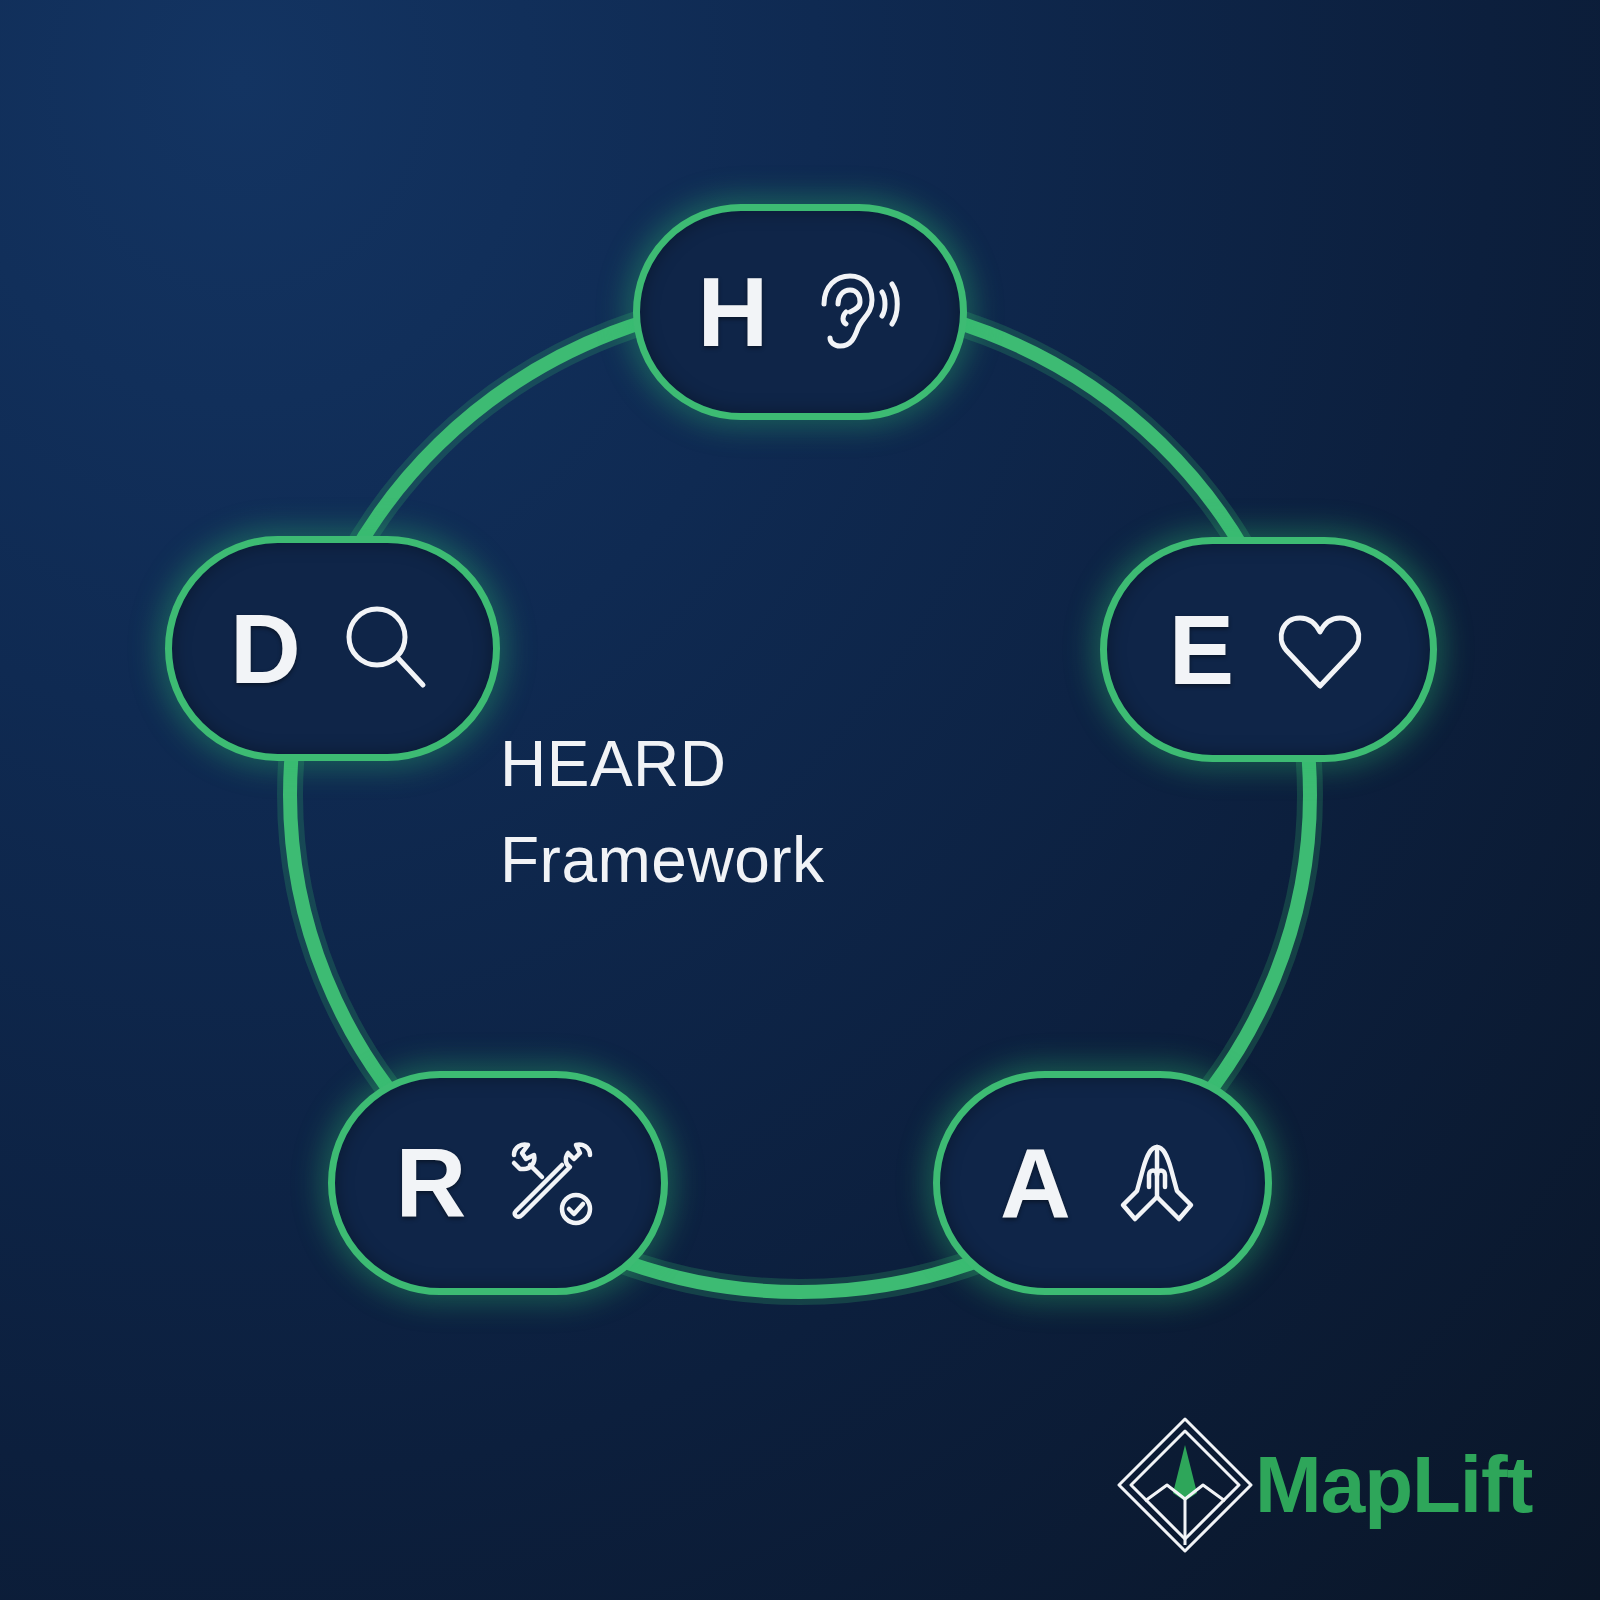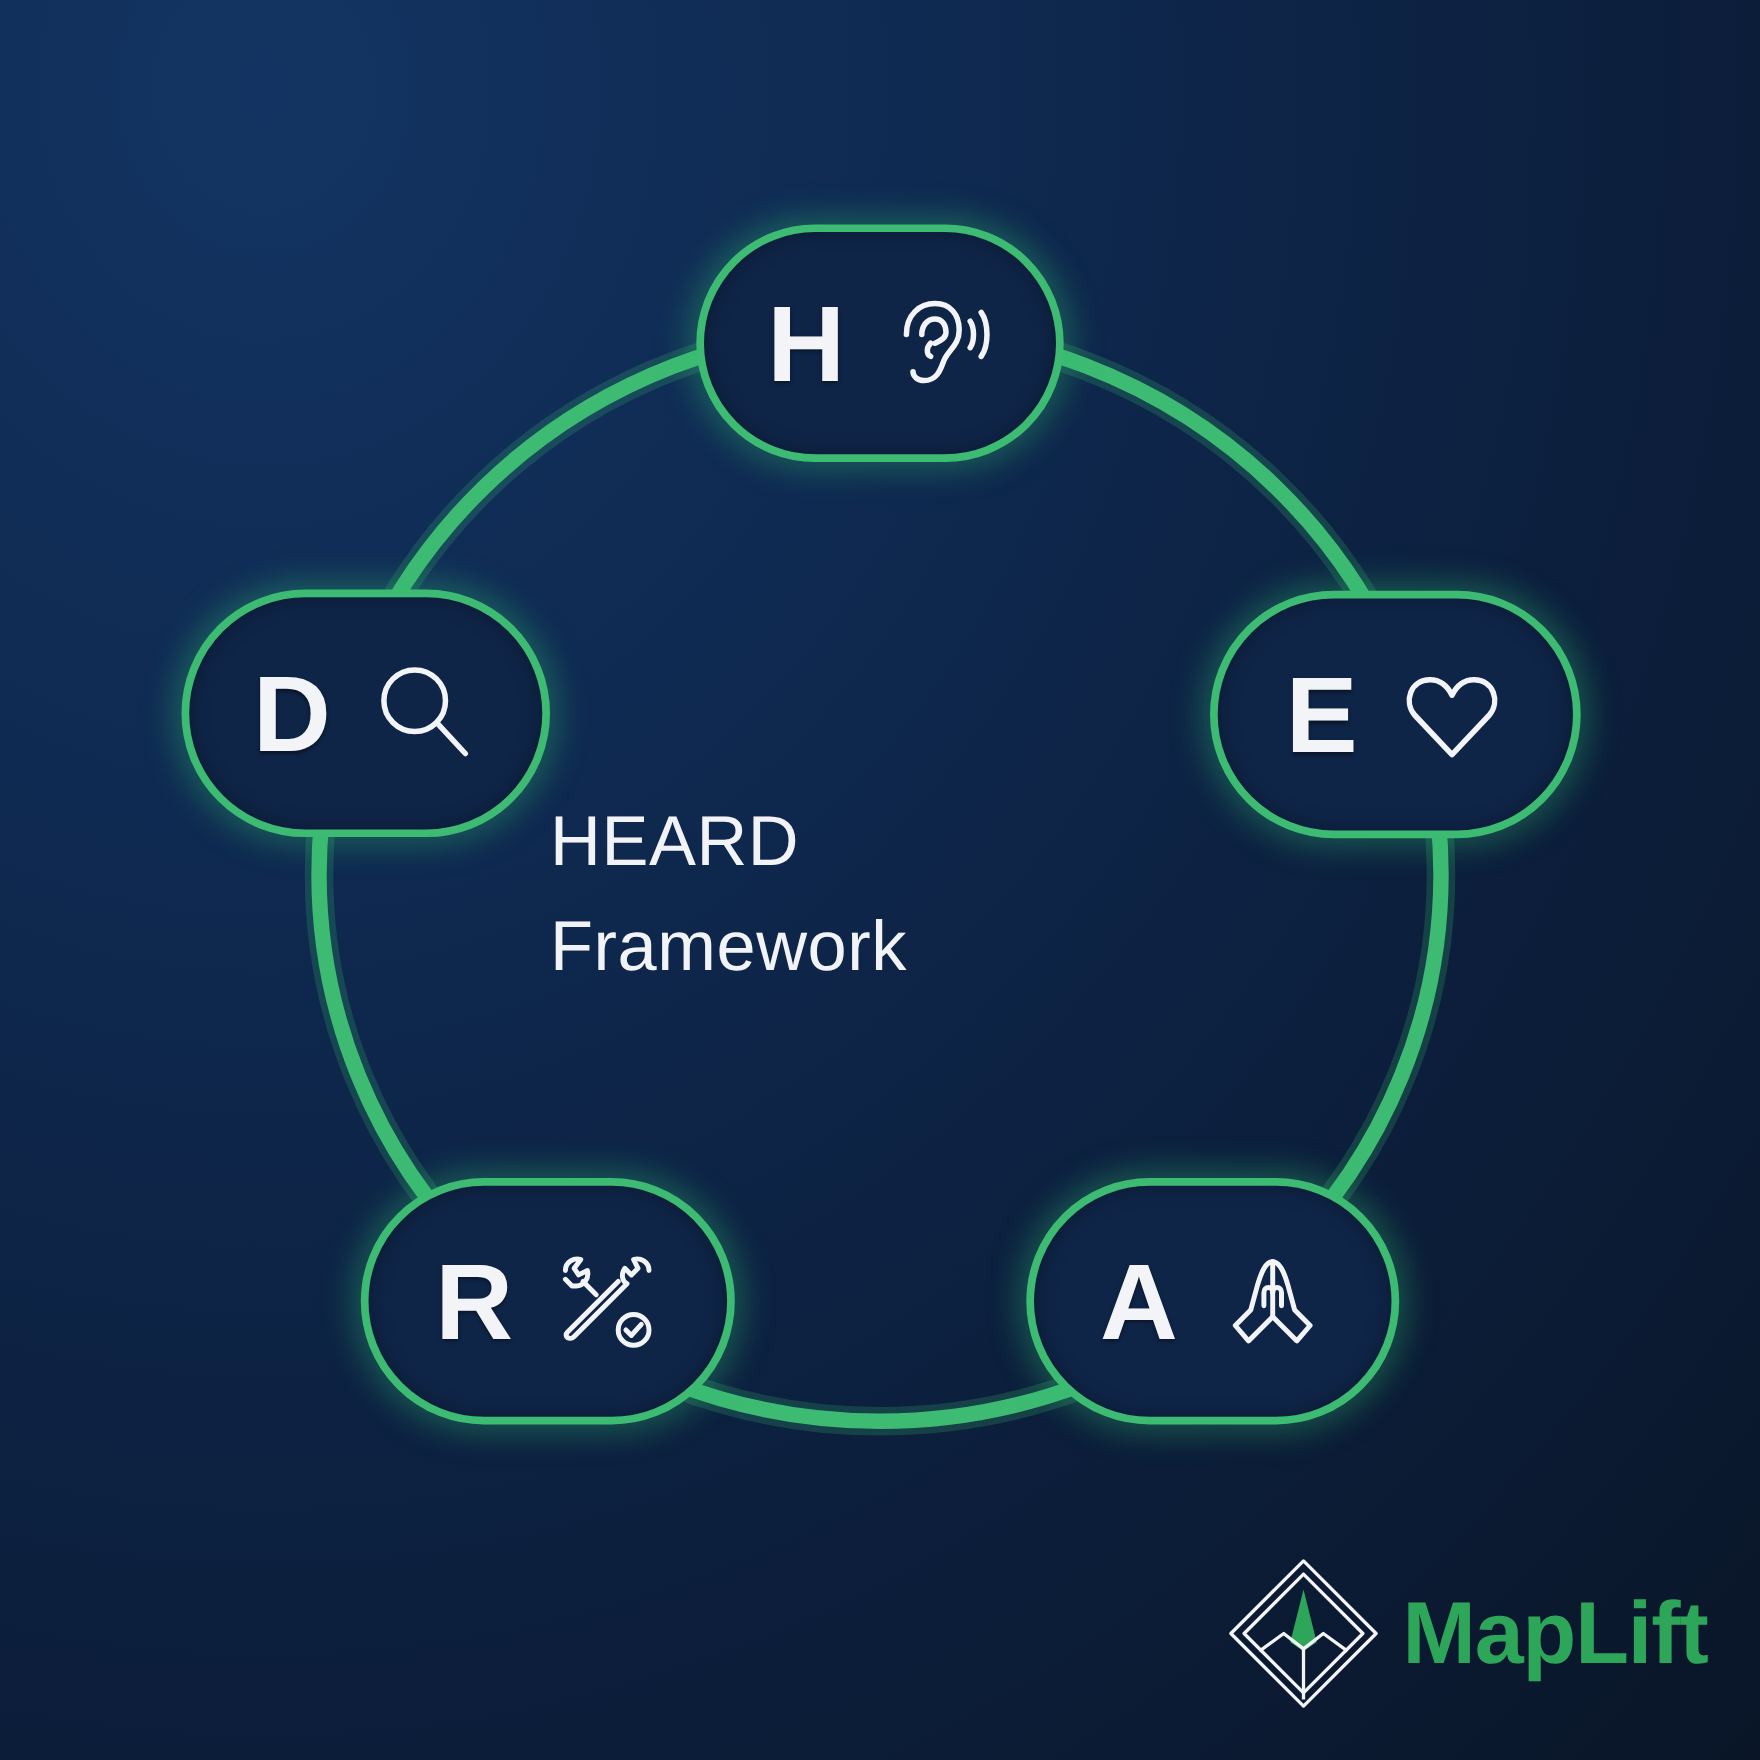--- a/index.html
+++ b/index.html
@@ -20,21 +20,21 @@
   }
   .pill .letter {
     color:#f2f4f7; font-weight:bold; font-size:98px; line-height:1;
     text-shadow: 0 2px 4px rgba(0,0,0,0.45);
   }
   .pill .icon { width:96px; height:96px; display:block; }
   .center-title {
     position:absolute; left:500px; width:600px; text-align:left;
     color:#f1f3f6; font-size:64px; line-height:1; letter-spacing:0.5px;
   }
-  .logo { position:absolute; left:1115px; top:1415px; display:flex; align-items:center; gap:20px; }
+  .logo { position:absolute; left:1115px; top:1415px; display:flex; align-items:center; }
   .logo .mark { width:140px; height:140px; }
   .logo .brand { color:#2ea65a; font-weight:bold; font-size:80px; letter-spacing:-1px; }
 </style>
 </head>
 <body>
 
 <div class="stage">
 
   <svg class="ring-svg" width="1600" height="1600">
     <ellipse cx="800" cy="795" rx="510" ry="497" fill="none" stroke="#2fa866" stroke-width="26" opacity="0.25"></ellipse>

